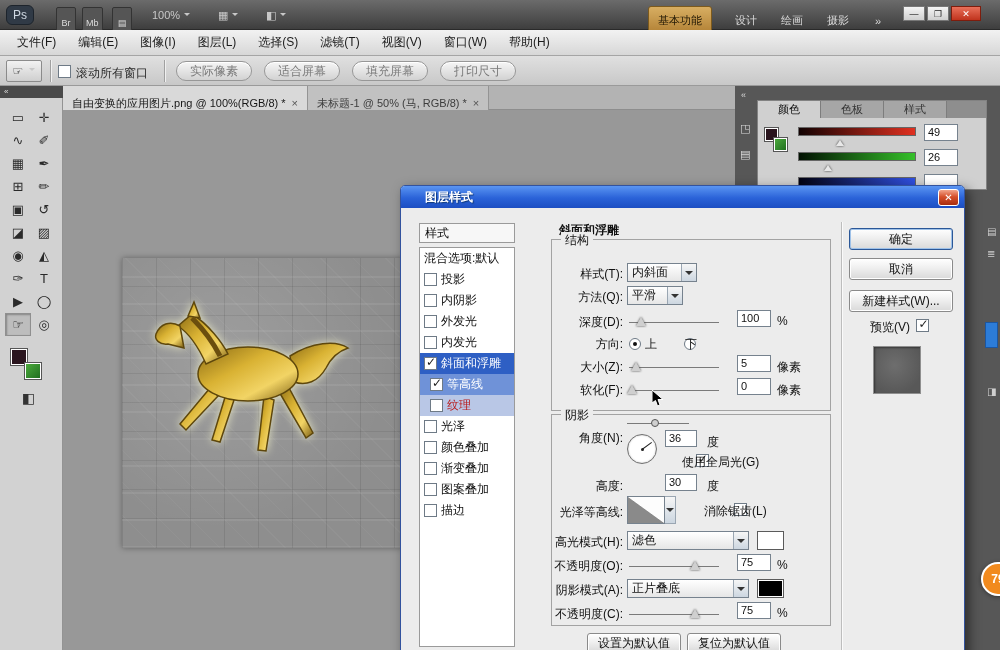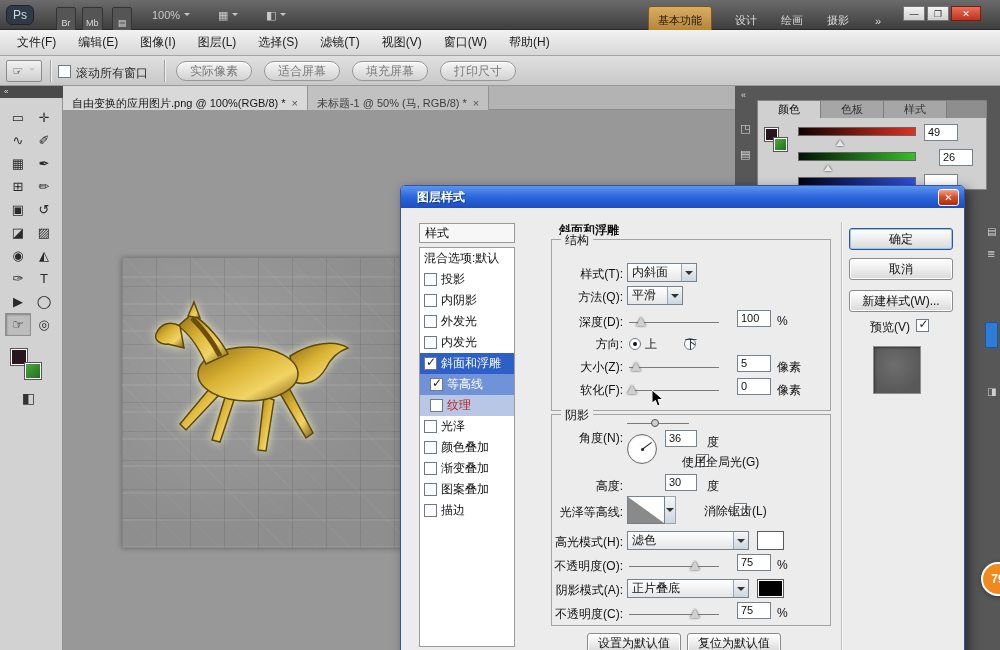--- a/index.html
+++ b/index.html
@@ -64,21 +64,21 @@
   .ptab.active{background:#d0d0d0;color:#111}
   .ramp{height:9px;border:1px solid #666}
   .ramp-mark{position:absolute;top:9px;width:0;height:0;border:4px solid transparent;border-bottom:6px solid #e8e8e8;filter:drop-shadow(0 0 1px #333)}
   .vbox{position:absolute;background:#fff;border:1px solid #76828e;font-size:11px;padding:1px 3px;height:17px}
   .ministrip-ic{color:#d0d0d0;font-size:10px}
   .bluetile{left:250px;width:13px;height:26px;background:#2c7cd8;border:1px solid #1c56a0}
   .badge{left:981px;top:562px;width:34px;height:34px;border-radius:50%;background:var(--badge_orange,#f18a1e);border:2px solid #fff;color:#fff;font-weight:bold;font-size:12px;display:flex;align-items:center;justify-content:center;z-index:40;box-shadow:0 1px 4px rgba(0,0,0,.4)}
 
   
   .dialog{left:400px;top:185px;width:565px;height:478px;background:#ececec;border:1px solid #33539e;border-radius:5px 5px 0 0;box-shadow:4px 4px 12px rgba(0,0,0,.5);z-index:20}
-  .dlg-title{left:0;top:0;width:563px;height:22px;border-radius:4px 4px 0 0;background:linear-gradient(#5a95f2,var(--dialog_title_blue,#2a62d8) 55%,#1c4ec2);color:#fff;font-weight:bold;font-size:12px;display:flex;align-items:center;padding-left:16px;text-shadow:1px 1px 1px #123a78}
+  .dlg-title{left:0;top:0;width:563px;height:22px;border-radius:4px 4px 0 0;background:linear-gradient(#5a95f2,var(--dialog_title_blue,#2a62d8) 55%,#1c4ec2);color:#fff;font-weight:bold;font-size:12px;display:flex;align-items:center;padding-left:24px;text-shadow:1px 1px 1px #123a78}
   .dlg-close{left:537px;top:3px;width:21px;height:17px;background:linear-gradient(#f2a58c,var(--close_red,#d6502c) 45%,#a82c0e);border:1px solid #fff;border-radius:3px;color:#fff;font-size:10px;font-weight:bold;display:flex;align-items:center;justify-content:center}
   .styles-head{left:18px;top:37px;width:96px;height:20px;border:1px solid #9a9a9a;background:#f7f7f7;display:flex;align-items:center;padding-left:5px;font-size:12px}
   .styles-list{left:18px;top:61px;width:96px;height:400px;border:1px solid #9a9a9a;background:#fff;overflow:hidden}
   .lsrow{height:21px;display:flex;align-items:center;gap:4px;padding-left:4px;font-size:12px;background:#fff;color:#111}
   .lsrow.sel{background:var(--accent_blue,#2e5fc4);color:#fff}
   .lsrow.sub-blue{background:#6f92d8;color:#fff;padding-left:10px}
   .lsrow.sub-light{background:#b9c7e6;color:#b91c1c;padding-left:10px}
   .panel-title{left:158px;top:36px;font-weight:bold;font-size:12px}
   .group{position:absolute;border:1px solid #a3a3a3}
   .legend{position:absolute;background:#ececec;padding:0 4px;font-size:12px}
@@ -238,21 +238,21 @@
     <div class="abs" style="left:40px;top:26px;width:118px">
       <div class="ramp" style="background:linear-gradient(90deg,#120202,#e03020)"></div>
       <div class="ramp-mark" style="left:38px"></div>
     </div>
     <div class="abs vbox" style="left:166px;top:23px;width:34px">49</div>
 
     <div class="abs" style="left:40px;top:51px;width:118px">
       <div class="ramp" style="background:linear-gradient(90deg,#021202,#35c02a)"></div>
       <div class="ramp-mark" style="left:26px"></div>
     </div>
-    <div class="abs vbox" style="left:181px;top:48px;width:34px">26</div>
+    <div class="abs vbox" style="left:166px;top:48px;width:34px">26</div>
 
     <div class="abs" style="left:40px;top:76px;width:118px">
       <div class="ramp" style="background:linear-gradient(90deg,#020212,#3050e0)"></div>
     </div>
     <div class="abs vbox" style="left:166px;top:73px;width:34px"></div>
   </div>
 
   <div class="abs ministrip-ic" style="left:252px;top:140px">▤</div>
   <div class="abs ministrip-ic" style="left:252px;top:162px">≣</div>
   <div class="abs bluetile" style="top:236px"></div>

